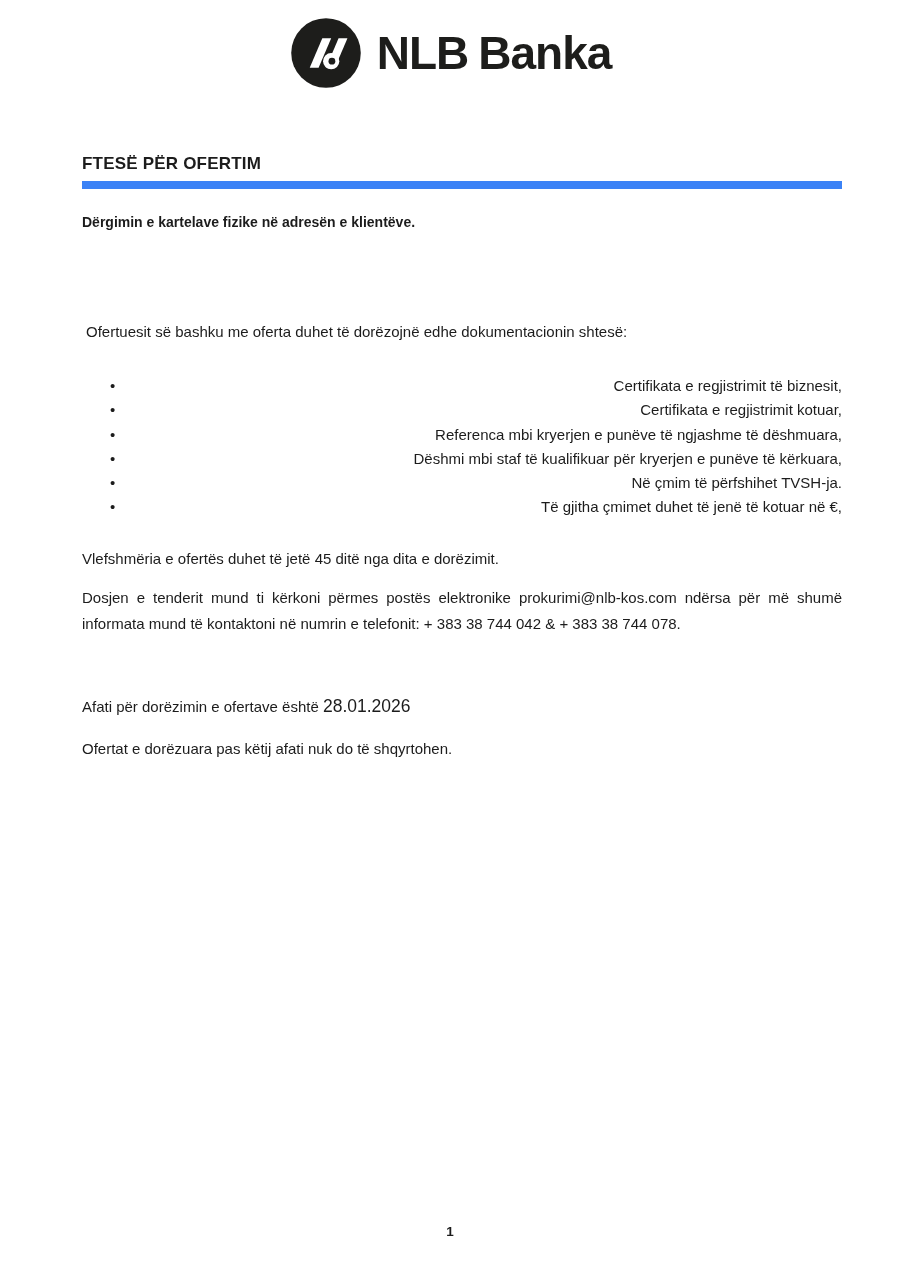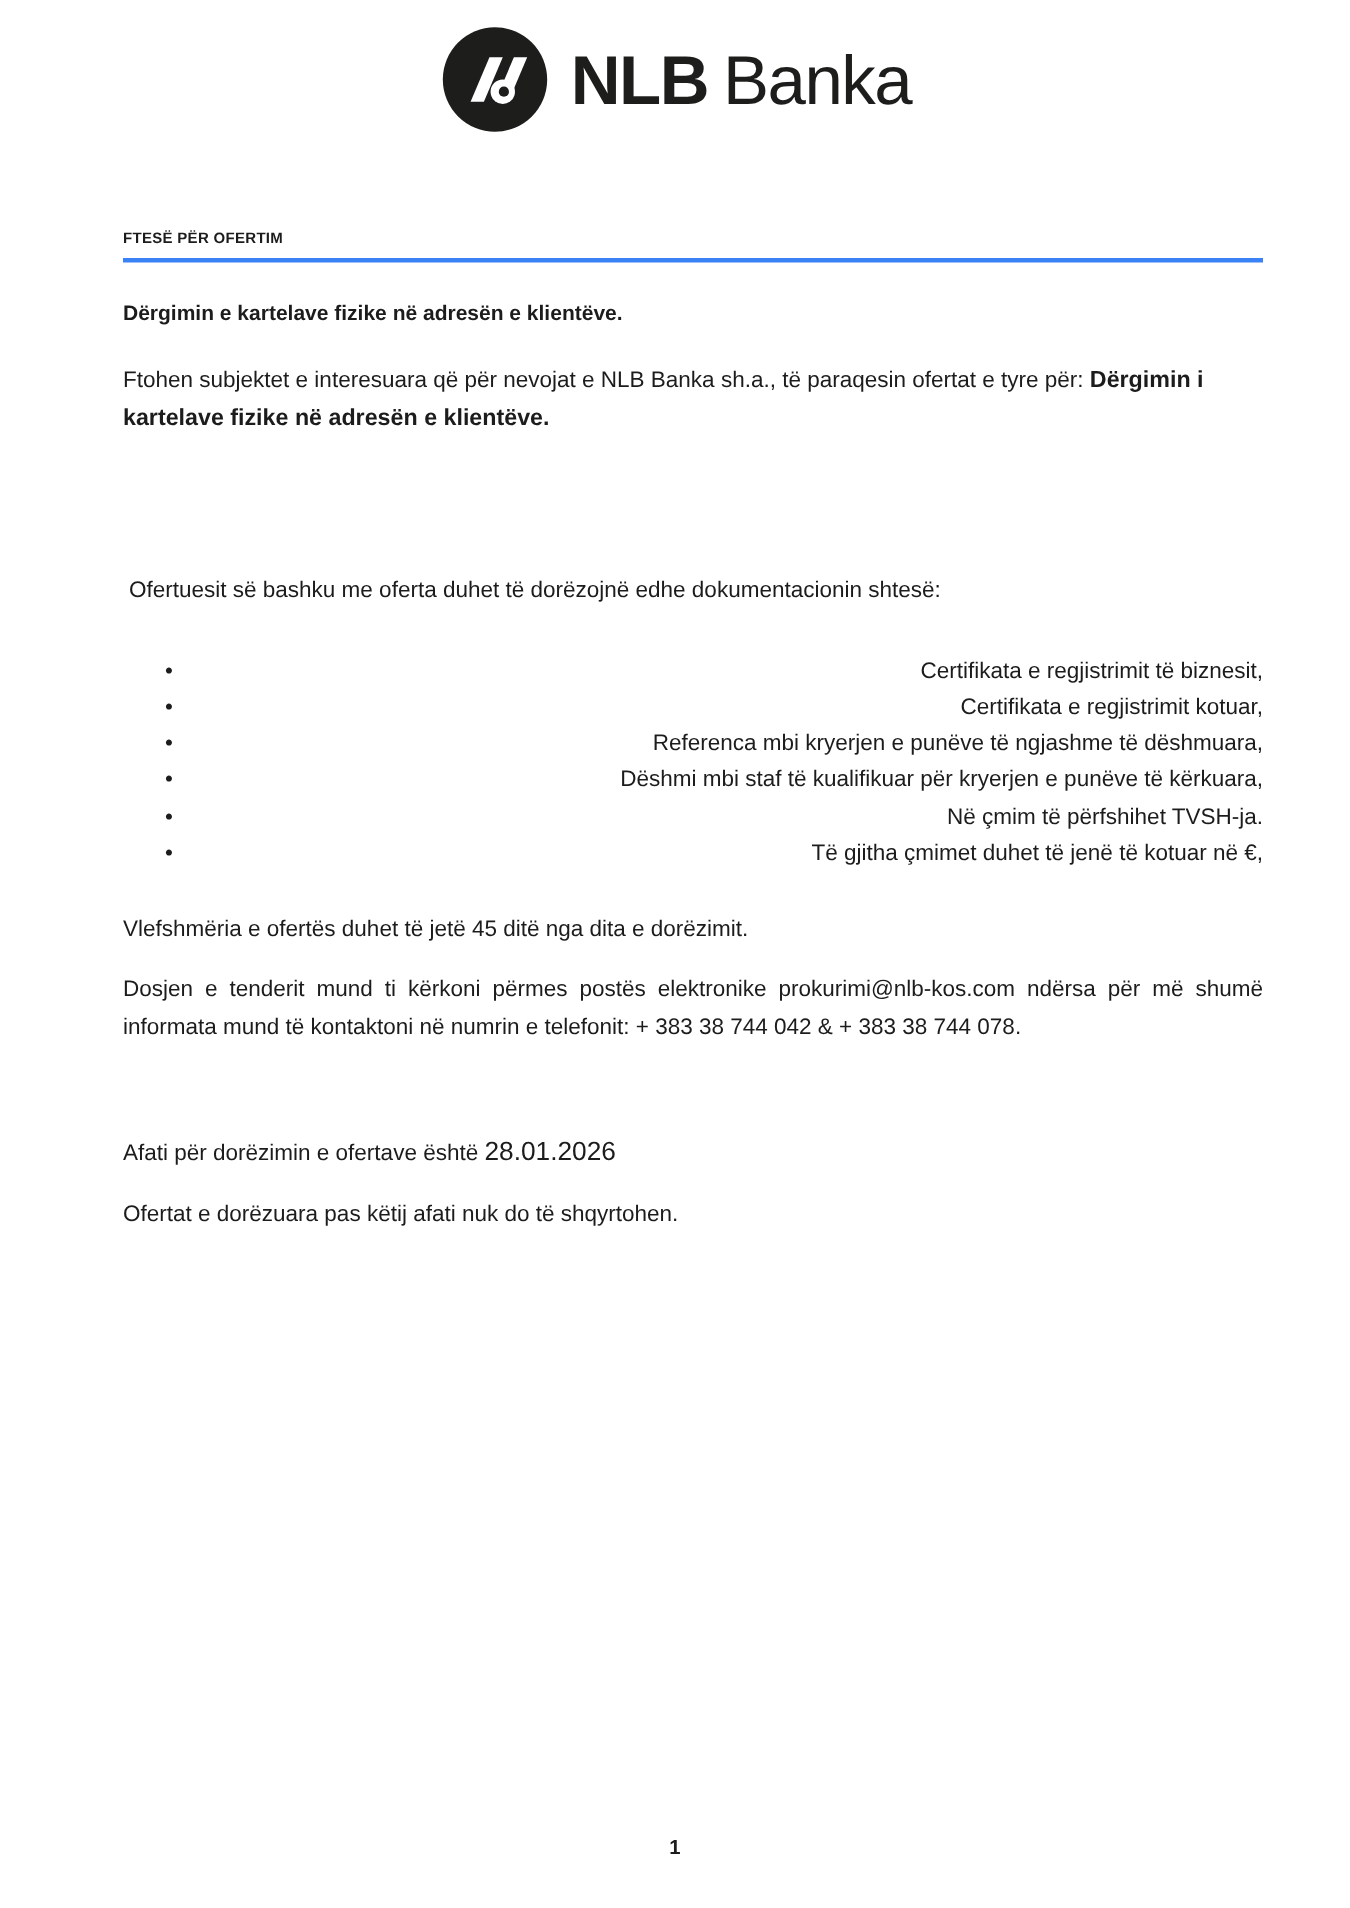--- a/index.html
+++ b/index.html
@@ -32,32 +32,32 @@
     flex: 0 0 auto;
   }
   .logo-text {
     font-size: 46px;
     line-height: 1;
     color: #1d1d1b;
     letter-spacing: -1px;
     white-space: nowrap;
   }
   .logo-text .bold { font-weight: 700; }
-  .logo-text .regular { font-weight: 400; margin-left: 10px; margin-top: 20px; }
+  .logo-text .regular { font-weight: 700; margin-left: 10px; margin-top: 20px; }
   
   .content {
     padding: 0 58px 0 82px;
   }
   .section-title {
     margin-top: 64px;
-    font-size: 10px;
+    font-size: 17px;
     font-weight: 700;
     letter-spacing: 0.2px;
     padding-bottom: 7px;
-    border-bottom: 3px solid #3b82f6;
+    border-bottom: 8px solid #3b82f6;
   }
   .subject {
     margin-top: 25px;
     font-size: 14px;
     font-weight: 700;
   }
   .para {
     margin-top: 26px;
     line-height: 1.6;
   }
@@ -129,21 +129,20 @@
       <span class="bold">NLB</span><span class="regular">Banka</span>
     </span>
   </div>
 
   <div class="content">
 
     <div class="section-title">FTESË PËR OFERTIM</div>
 
     <div class="subject">Dërgimin e kartelave fizike në adresën e klientëve.</div>
 
-    <p class="para"><span>Ftohen subjektet e interesuara që për nevojat e NLB Banka sh.a., të paraqesin ofertat e tyre për: </span><span class="lead-bold">Dërgimin i kartelave fizike në adresën e klientëve.</span></p>
 
     <p class="docs-intro">Ofertuesit së bashku me oferta duhet të dorëzojnë edhe dokumentacionin shtesë:</p>
 
     <ul class="bullet-list">
       <li>Certifikata e regjistrimit të biznesit,</li>
       <li>Certifikata e regjistrimit kotuar,</li>
       <li>Referenca mbi kryerjen e punëve të ngjashme të dëshmuara,</li>
       <li>Dëshmi mbi staf të kualifikuar për kryerjen e punëve të kërkuara,</li>
       <li>Në çmim të përfshihet TVSH-ja.</li>
       <li>Të gjitha çmimet duhet të jenë të kotuar në €,</li>

